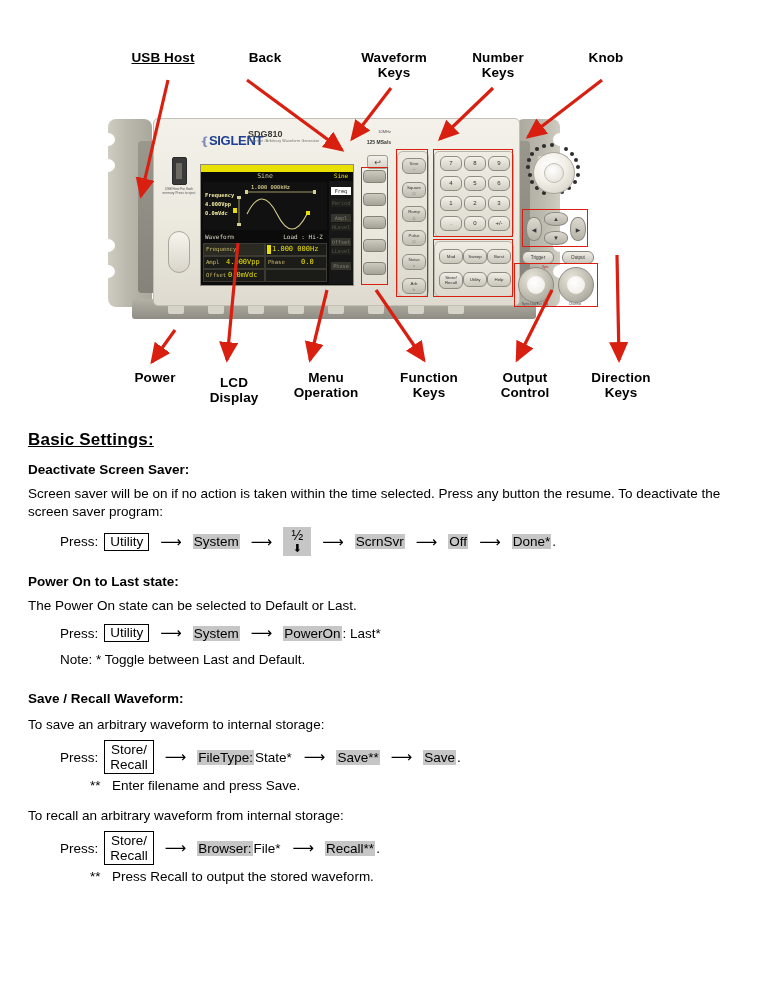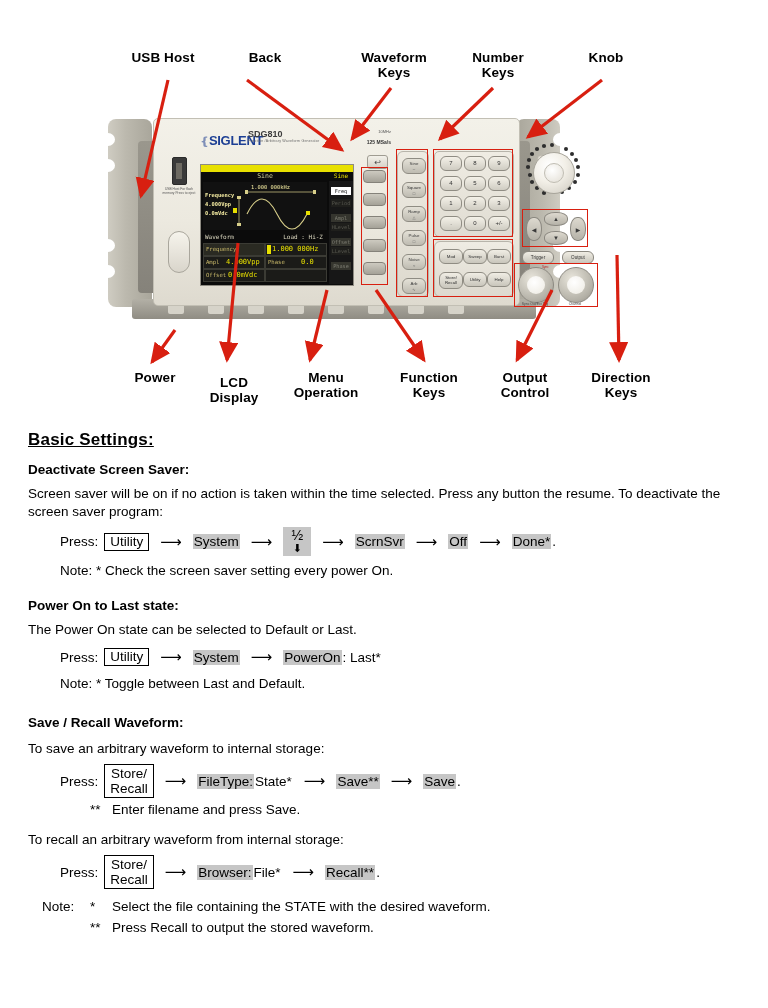--- a/index.html
+++ b/index.html
@@ -230,21 +230,21 @@
   .halfbox .dn{display:block;font-size:11px;line-height:11px;margin-top:1px;}
   .note-multi{font-size:13.5px;margin:8px 0 0 42px;line-height:19px;}
   .note-multi .star{display:inline-block;width:22px;}
   .note-multi .nlbl{display:inline-block;width:48px;}
 </style>
 </head>
 <body>
 
 <div id="diagram">
 
-  <div class="callout" style="left:108px;top:50px;width:110px;">USB Host</div>
+  <div class="callout" style="left:108px;top:50px;width:110px;text-decoration:underline;">USB Host</div>
   <div class="callout" style="left:215px;top:50px;width:100px;">Back</div>
   <div class="callout" style="left:340px;top:50px;width:108px;">Waveform
 Keys</div>
   <div class="callout" style="left:448px;top:50px;width:100px;">Number
 Keys</div>
   <div class="callout" style="left:558px;top:50px;width:96px;">Knob</div>
 
   <div class="callout" style="left:110px;top:370px;width:90px;">Power</div>
   <div class="callout" style="left:192px;top:360px;width:84px;margin-top:15px;">LCD
 Display</div>
@@ -525,21 +525,20 @@
       <span class="dn">⬇</span>
     </span>
     <span class="arrow-ch">⟶</span>
     <span class="shaded">ScrnSvr</span>
     <span class="arrow-ch">⟶</span>
     <span class="shaded">Off</span>
     <span class="arrow-ch">⟶</span>
     <span class="shaded">Done*</span>
     <span class="plain">.</span>
   </div>
-  <div class="note">Note: * Check the screen saver setting every power On.</div>
 
   <div class="h2" style="margin-top:18px;">Power On to Last state:</div>
   <div class="para">The Power On state can be selected to Default or Last.</div>
   <div class="press-row">
     <span class="press-lbl">Press:</span>
     <span class="boxed">Utility</span>
     <span class="arrow-ch">⟶</span>
     <span class="shaded">System</span>
     <span class="arrow-ch">⟶</span>
     <span class="shaded">PowerOn</span>
@@ -575,19 +574,16 @@
       <span style="display:block;">Store/</span>
       <span style="display:block;">Recall</span>
     </span>
     <span class="arrow-ch">⟶</span>
     <span class="shaded">Browser:</span>
     <span class="plain"> File*</span>
     <span class="arrow-ch">⟶</span>
     <span class="shaded">Recall**</span>
     <span class="plain"> .</span>
   </div>
-  <div class="note-multi">
-    <span class="nlbl">Note:</span><span class="star">*</span><span>Select the file containing the STATE with the desired waveform.</span>
-  </div>
   <div class="note-multi" style="margin-top:2px;">
     <span class="nlbl"></span><span class="star">**</span><span>Press Recall to output the stored waveform.</span>
   </div>
 </div>
 
 </body></html>

